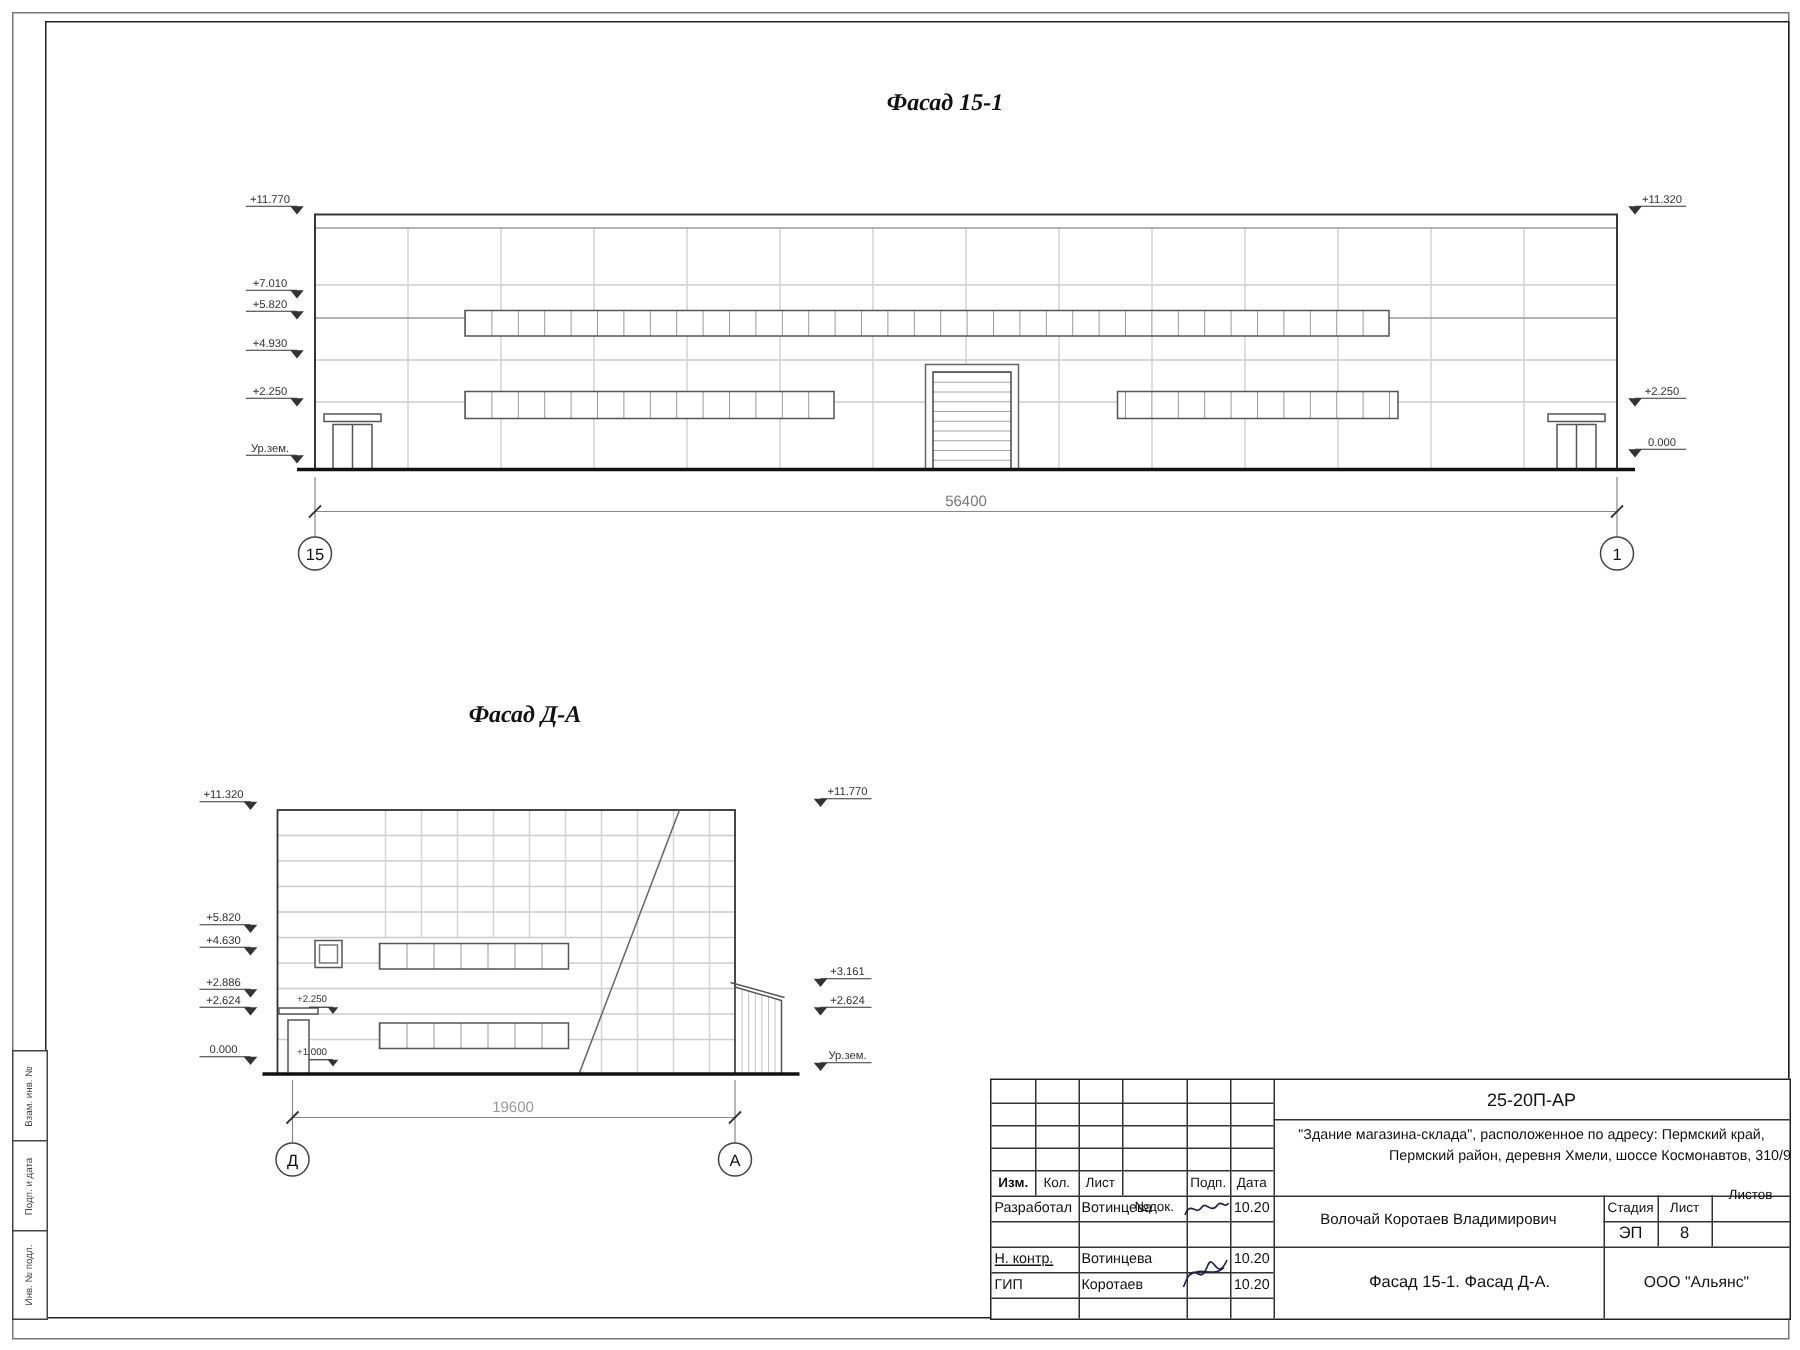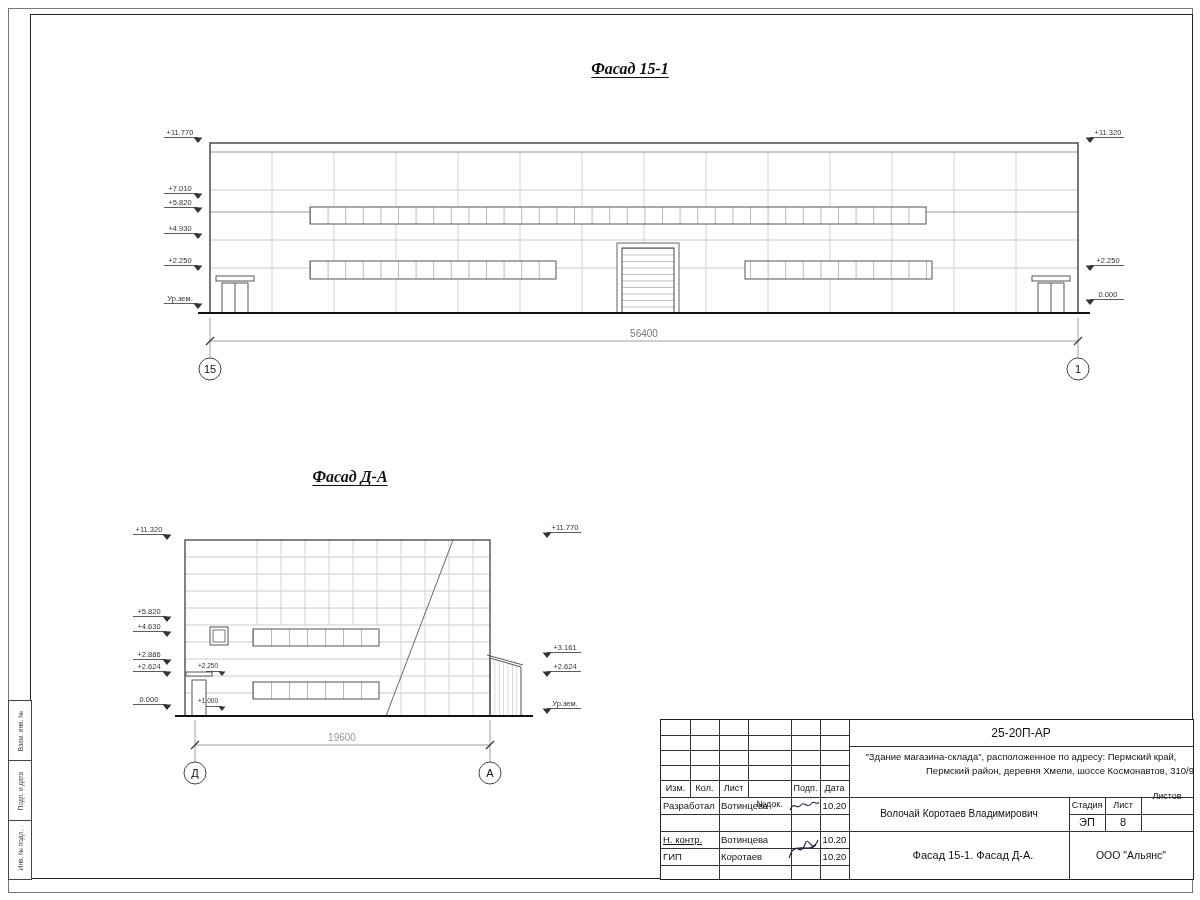--- a/index.html
+++ b/index.html
@@ -1,21 +1,21 @@
 <!DOCTYPE html>
 <html><head>
 <meta charset="utf-8">
 <style>
   html,body{margin:0;padding:0;background:#fff;}
   .sheet{position:relative;width:1200px;height:900px;background:#fff;overflow:hidden;
          font-family:"Liberation Sans",sans-serif;color:#111;}
   .paper-edge{position:absolute;left:8px;top:8px;width:1183px;height:883px;border:1px solid #777;}
   .frame{position:absolute;left:30px;top:14px;width:1161px;height:863px;border:1.4px solid #222;}
   .lw{position:absolute;left:0;top:0;}
-  .ftitle{position:absolute;font:italic 600 16px "Liberation Serif",serif;text-decoration:underline;
+  .ftitle{position:absolute;font:italic 600 16px "Liberation Serif",serif;
           text-underline-offset:3px;text-align:center;color:#111;}
   .mbox{position:absolute;left:8px;width:22px;border:1px solid #444;background:#fff;}
   .mbox span{position:absolute;left:50%;top:50%;transform:translate(-50%,-50%) rotate(-90deg);
              white-space:nowrap;font-size:6.5px;color:#444;}
   .tb{position:absolute;left:660px;top:719px;width:532px;height:159px;border:1.6px solid #222;
       background:#fff;box-sizing:content-box;}
   .tb .vl{position:absolute;width:1px;background:#333;}
   .tb .hl{position:absolute;height:1px;background:#333;}
   .cell{position:absolute;font-size:9.5px;line-height:17px;white-space:nowrap;overflow:hidden;color:#111;}
   .c{text-align:center;}
@@ -215,21 +215,21 @@
     <div class="hl" style="left:0;top:45px;width:188px;"></div>
     <div class="hl" style="left:0;top:60px;width:188px;"></div>
     <div class="hl" style="left:188px;top:26px;width:344px;"></div>
     <div class="hl" style="left:0;top:77px;width:532px;"></div>
     <div class="hl" style="left:0;top:94px;width:188px;"></div>
     <div class="hl" style="left:408px;top:94px;width:124px;"></div>
     <div class="hl" style="left:0;top:111px;width:532px;"></div>
     <div class="hl" style="left:0;top:128px;width:188px;"></div>
     <div class="hl" style="left:0;top:145px;width:188px;"></div>
 
-    <div class="cell c hdr" style="left:0;top:60px;width:29px;">Изм.</div>
+    <div class="cell c hdr" style="left:0;top:60px;width:29px;font-weight:bold;">Изм.</div>
     <div class="cell c hdr" style="left:29px;top:60px;width:29px;">Кол.</div>
     <div class="cell c hdr" style="left:58px;top:60px;width:29px;">Лист</div>
     <div class="cell c hdr" style="left:87px;top:76px;width:43px;">№док.</div>
     <div class="cell c hdr" style="left:130px;top:60px;width:29px;">Подп.</div>
     <div class="cell c hdr" style="left:159px;top:60px;width:29px;">Дата</div>
 
     <div class="cell" style="left:2px;top:77px;width:55px;">Разработал</div>
     <div class="cell" style="left:60px;top:77px;width:68px;">Вотинцева</div>
     <div class="cell c" style="left:159px;top:77px;width:29px;">10.20</div>
     <div class="cell" style="left:2px;top:111px;width:55px;text-decoration:underline;">Н. контр.</div>

